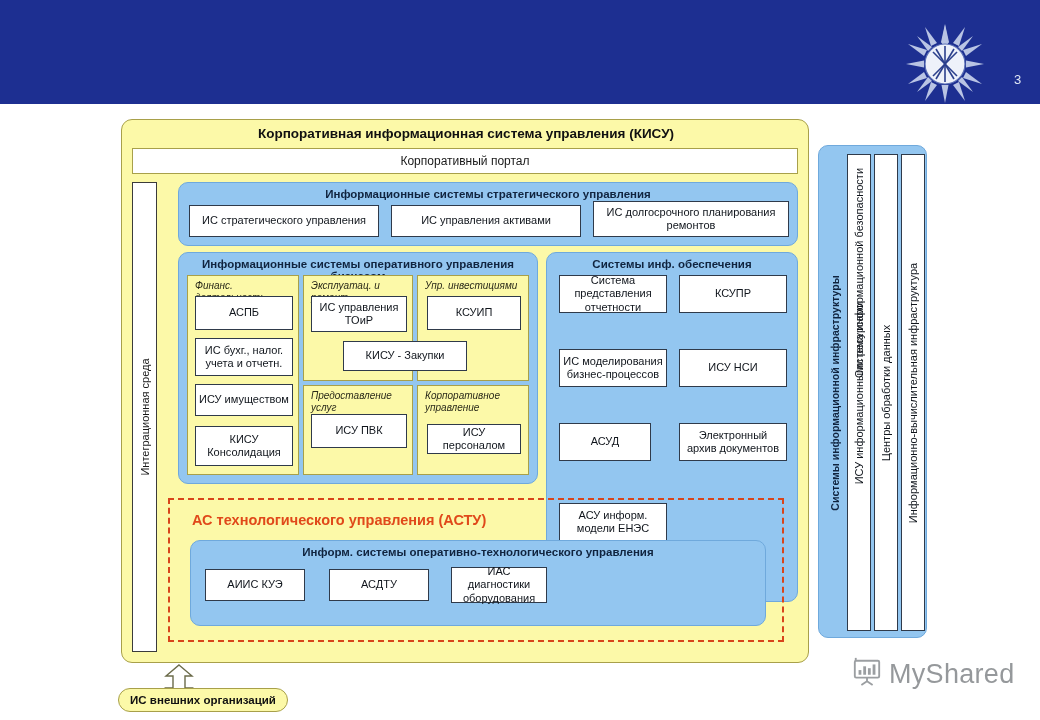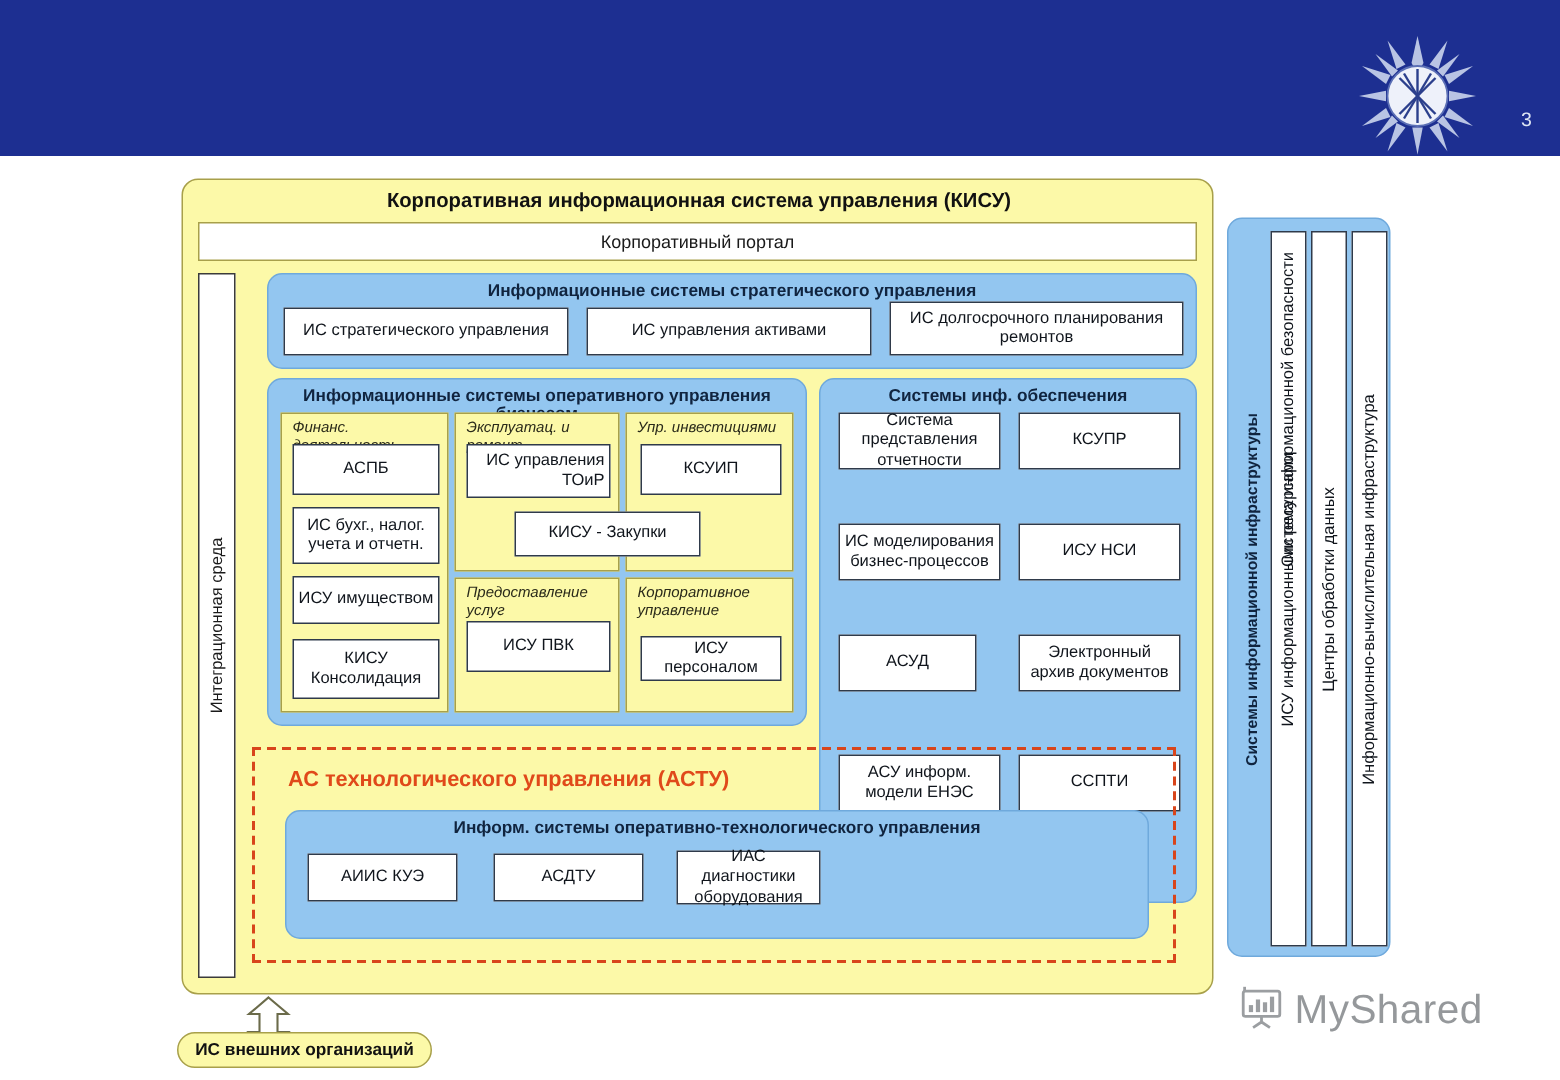--- a/index.html
+++ b/index.html
@@ -134,22 +134,22 @@
   .ext-arrow{position:absolute;left:163px;top:664px;width:32px;height:36px;}
   .extbox{
     position:absolute;left:118px;top:688px;width:170px;height:24px;
     background:#fcf9a8;border:1.5px solid #a8a04a;border-radius:12px;
     box-sizing:border-box;display:flex;align-items:center;
     justify-content:center;font-size:11.5px;font-weight:bold;color:#111;
   }
 
   
   .watermark{
-    position:absolute;left:826px;top:656px;
-    display:flex;align-items:center;gap:7px;opacity:.62;
+    position:absolute;left:852px;top:656px;
+    display:flex;align-items:flex-end;gap:7px;opacity:.62;
   }
   .wm-text{font-size:27px;color:#555a5e;letter-spacing:.3px;}
 </style>
 </head>
 <body>
 
 <div class="slide">
 
   <div class="header">
 
@@ -232,21 +232,21 @@
         <div class="wbox" style="left:7px;top:108px;width:98px;height:32px;">
           <span>ИСУ имуществом</span>
         </div>
         <div class="wbox" style="left:7px;top:150px;width:98px;height:40px;">
           <span>КИСУ Консолидация</span>
         </div>
       </div>
 
       <div class="ybox" style="left:124px;top:22px;width:110px;height:106px;">
         <div class="yb-title">Эксплуатац. и ремонт</div>
-        <div class="wbox" style="left:7px;top:20px;width:96px;height:36px;text-align:right;">
+        <div class="wbox" style="left:7px;top:20px;width:96px;height:36px;">
           <span>ИС управления ТОиР</span>
         </div>
       </div>
 
       <div class="ybox" style="left:238px;top:22px;width:112px;height:106px;">
         <div class="yb-title">Упр. инвестициями</div>
         <div class="wbox" style="left:9px;top:20px;width:94px;height:34px;">
           <span>КСУИП</span>
         </div>
       </div>
@@ -289,23 +289,20 @@
 
       <div class="wbox" style="left:12px;top:170px;width:92px;height:38px;">
         <span>АСУД</span>
       </div>
       <div class="wbox" style="left:132px;top:170px;width:108px;height:38px;">
         <span>Электронный архив документов</span>
       </div>
 
       <div class="wbox" style="left:12px;top:250px;width:108px;height:38px;">
         <span>АСУ информ. модели ЕНЭС</span>
-      </div>
-      <div class="wbox" style="left:132px;top:250px;width:108px;height:38px;">
-        <span>ССПТИ</span>
       </div>
 
       <div class="wbox" style="left:12px;top:302px;width:108px;height:38px;">
         <span>КСУПР</span>
       </div>
     </div>
 
     <div class="astu">
       <div class="astu-title">АС технологического управления (АСТУ)</div>
       <div class="bluepanel" id="astu-blue">

